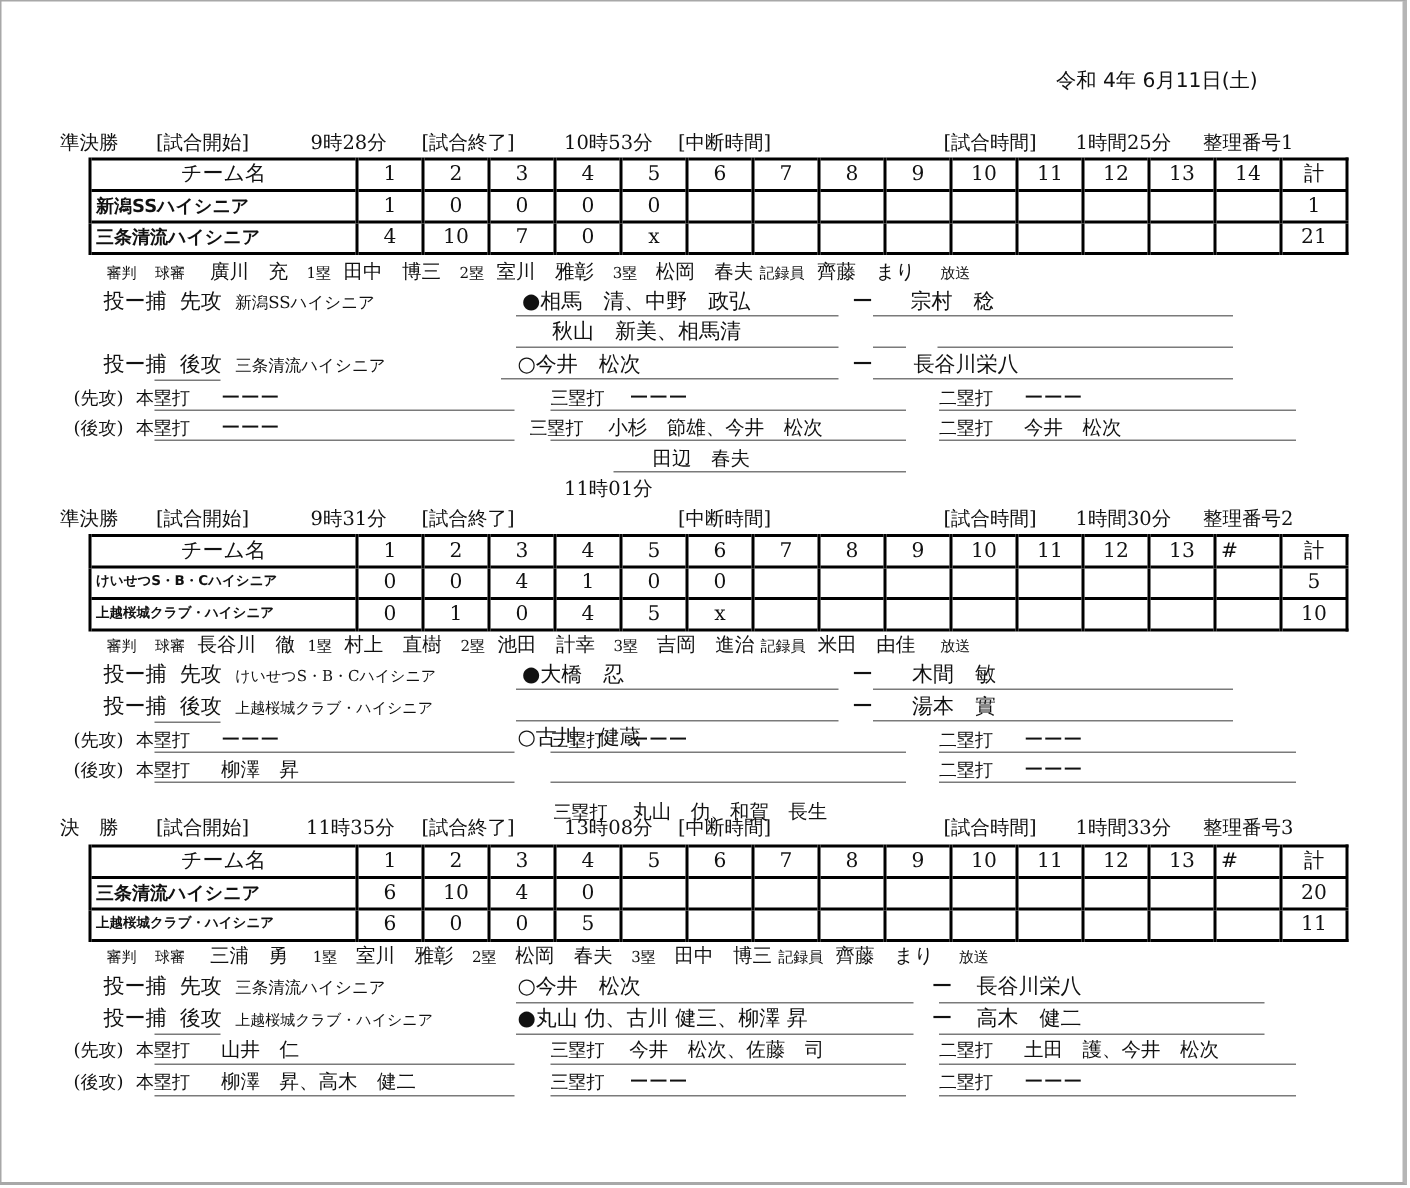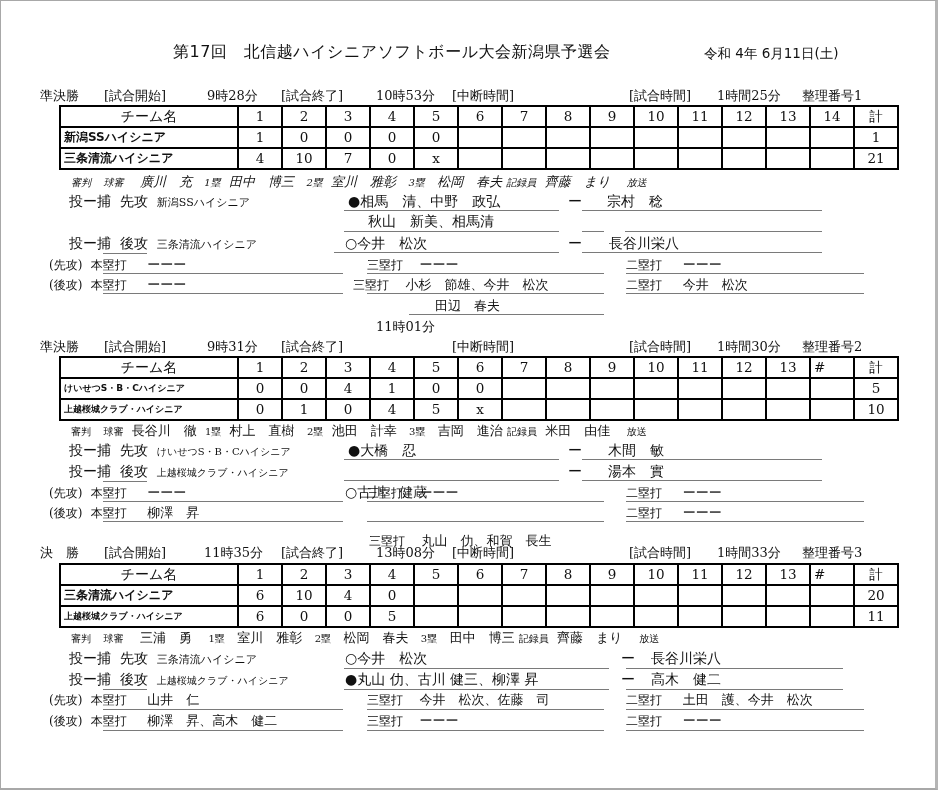--- a/index.html
+++ b/index.html
@@ -25,21 +25,20 @@
   .line .s { font-size:11px; }
   .ul { position:absolute; height:0; border-top:1px solid #7a7a7a; }
   .hr { font-size:13px; }
   .hr .lbl { font-size:12px;text-align:right; }
 </style>
 </head>
 <body>
 
 <div class="page">
 
-  <div class="abs title">第17回　北信越ハイシニアソフトボール大会新潟県予選会</div>
   <div class="abs date">令和 4年 6月11日(土)</div>
 
   <div>
     <div class="abs hdr" style="left:39px;top:86px;">準決勝</div>
     <div class="abs hdr" style="left:103px;top:86px;">[試合開始]</div>
     <div class="abs hdr" style="left:206px;top:86px;">9時28分</div>
     <div class="abs hdr" style="left:280px;top:86px;">[試合終了]</div>
     <div class="abs hdr" style="left:375px;top:86px;">10時53分</div>
     <div class="abs hdr" style="left:451px;top:86px;">[中断時間]</div>
     <div class="abs hdr" style="left:628px;top:86px;">[試合時間]</div>
@@ -98,21 +97,21 @@
         <td></td>
         <td></td>
         <td></td>
         <td></td>
         <td></td>
         <td>21</td>
       </tr>
     </tbody>
       </table>
 
-    <div class="abs umps" style="left:70px;top:172px;font-style:italic;">
+    <div class="abs umps" style="left:70px;top:172px;">
       <span class="s">審判</span>&nbsp;&nbsp;
       <span class="s">球審</span>&nbsp;&nbsp;&nbsp;
       <span>廣川　充</span>&nbsp;&nbsp;
       <span class="s">1塁</span>&nbsp;
       <span>田中　博三</span>&nbsp;&nbsp;
       <span class="s">2塁</span>&nbsp;
       <span>室川　雅彰</span>&nbsp;&nbsp;
       <span class="s">3塁</span>&nbsp;&nbsp;
       <span>松岡　春夫</span>
       <span class="s">記録員</span>&nbsp;

